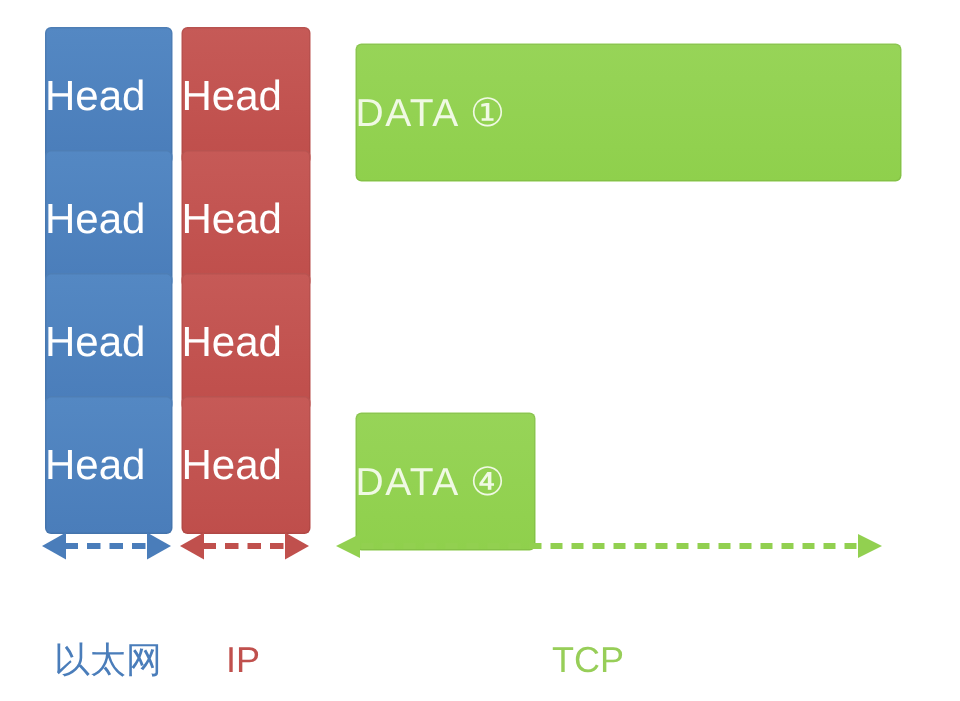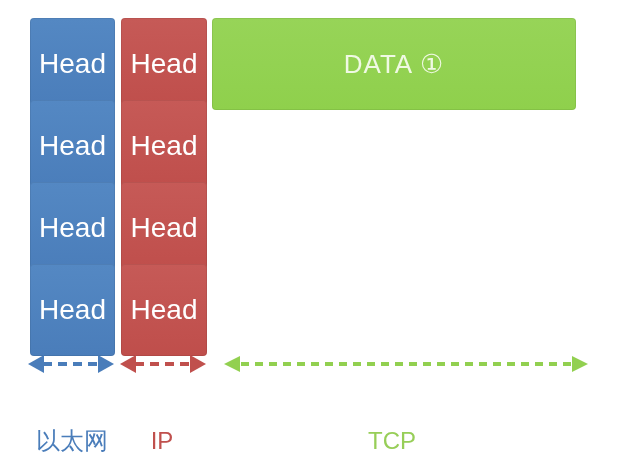--- a/index.html
+++ b/index.html
@@ -7,33 +7,34 @@
     position:relative;
     width:640px;height:467px;
     background:#ffffff;
     font-family:"Liberation Sans","DejaVu Sans",sans-serif;
     overflow:hidden;
   }
   .box{
     position:absolute;
     height:92px;
     border-radius:4px;
-    display:flex;align-items:center;justify-content:center;
+    display:flex;align-items:center;justify-content:flex-start;
     color:#ffffff;
     font-size:28px;
     box-shadow:inset 0 0 0 1px rgba(0,0,0,0.07);
   }
   .eth{left:30px;width:85px;background:linear-gradient(#5488c3,#4a7dba);}
   .ip{left:121px;width:86px;background:linear-gradient(#c65a57,#bf4e4b);}
   .data{
-    left:212px;width:364px;
+    left:237px;width:364px;
     background:linear-gradient(#97d458,#8fd04c);
     color:#f0f9e4;
     font-size:26px;
     letter-spacing:1px;
+    margin-top:11px;
   }
   .data.short{width:120px;}
   .r0{top:18px}.r1{top:100px}.r2{top:182px}.r3{top:264px}
   .arrow{position:absolute;top:352px;height:24px;}
   .legend{
     position:absolute;top:384px;
     text-align:center;
     font-size:24px;line-height:38px;
     white-space:pre-line;
   }
@@ -69,20 +70,23 @@
   <div class="box ip r2">
       <span>Head</span>
     </div>
 
   <div class="box eth r3">
       <span>Head</span>
     </div>
   <div class="box ip r3">
       <span>Head</span>
     </div>
+  <div class="box data short r3">
+      <span>DATA ④</span>
+    </div>
 
   <svg class="arrow" style="left:26px;width:90px" viewBox="0 0 90 24">
     <line x1="17" y1="12" x2="73" y2="12" stroke="#4a7dba" stroke-width="4" stroke-dasharray="9 6"></line>
     <polygon points="2,12 18,3 18,21" fill="#4a7dba"></polygon>
     <polygon points="88,12 72,3 72,21" fill="#4a7dba"></polygon>
   </svg>
 
   <svg class="arrow" style="left:118px;width:90px" viewBox="0 0 90 24">
     <line x1="17" y1="12" x2="73" y2="12" stroke="#c0504d" stroke-width="4" stroke-dasharray="9 6"></line>
     <polygon points="2,12 18,3 18,21" fill="#c0504d"></polygon>

